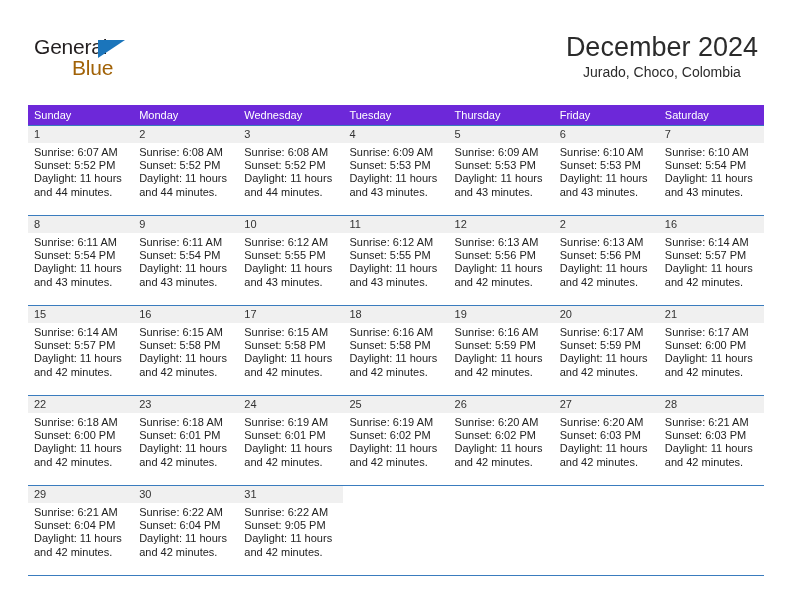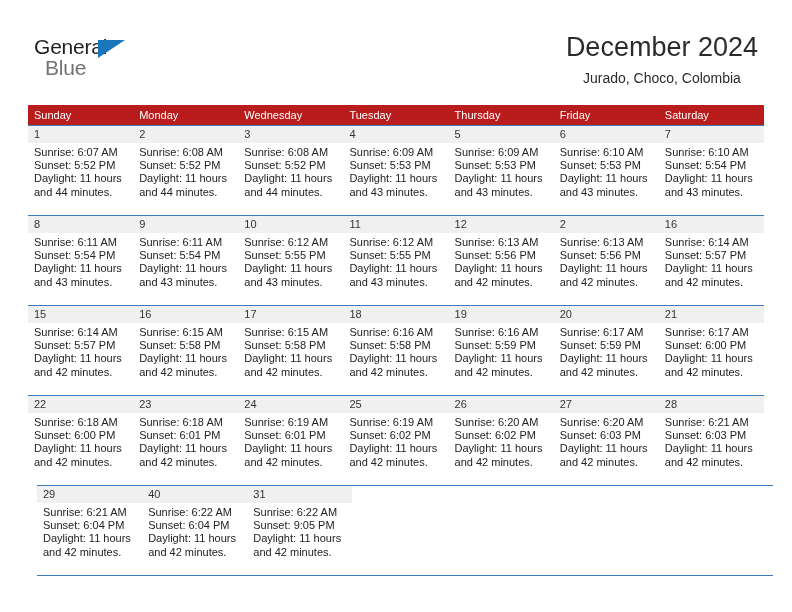--- a/index.html
+++ b/index.html
@@ -52,63 +52,62 @@
     position: absolute;
     left: 64px;
     top: 4px;
     width: 0;
     height: 0;
     border-left: 27px solid #1b75bb;
     border-bottom: 18px solid transparent;
   }
   .logo-blue {
     position: absolute;
-    left: 11px;
+    left: 38px;
     top: 21px;
     font-size: 21px;
     font-weight: 400;
-    color: #737373;
+    color: #a16207;
     letter-spacing: -0.2px;
     line-height: 21px;
   }
 
   .title-block {
     position: absolute;
     right: 34px;
     top: 30px;
     text-align: center;
   }
   .month-title {
     font-size: 27px;
     font-weight: 400;
     color: #2b2b2b;
     line-height: 34px;
     white-space: nowrap;
   }
   .location {
-    margin-top: 6px;
     font-size: 14px;
     font-weight: 400;
     color: #2b2b2b;
     line-height: 17px;
     white-space: nowrap;
   }
 
   
   .calendar {
     position: absolute;
     left: 28px;
     top: 105px;
     width: 736px;
   }
 
   .weekday-header {
     display: flex;
     width: 736px;
-    background: #b91c1c;
+    background: #6d28d9;
   }
   .weekday-cell {
     flex: 1 1 0;
     box-sizing: border-box;
     height: 20px;
     line-height: 20px;
     padding-left: 6px;
     font-size: 11px;
     color: #ffffff;
     font-weight: 400;
@@ -117,21 +116,20 @@
   }
 
   .week-row {
     display: flex;
     width: 736px;
     border-top: 1px solid #3a7cbe;
     box-sizing: border-box;
   }
   .week-row.last {
     border-bottom: 1px solid #3a7cbe;
-    margin-left: 9px;
   }
 
   .day-cell {
     flex: 1 1 0;
     box-sizing: border-box;
     width: 105.14px;
     height: 89px;
     background: #ffffff;
     position: relative;
     overflow: hidden;
@@ -463,21 +461,21 @@
       <div class="day-cell">
         <div class="day-number-band">29</div>
         <div class="day-body">
           <div>Sunrise: 6:21 AM</div>
           <div>Sunset: 6:04 PM</div>
           <div>Daylight: 11 hours</div>
           <div>and 42 minutes.</div>
         </div>
       </div>
       <div class="day-cell">
-        <div class="day-number-band">40</div>
+        <div class="day-number-band">30</div>
         <div class="day-body">
           <div>Sunrise: 6:22 AM</div>
           <div>Sunset: 6:04 PM</div>
           <div>Daylight: 11 hours</div>
           <div>and 42 minutes.</div>
         </div>
       </div>
       <div class="day-cell">
         <div class="day-number-band">31</div>
         <div class="day-body">

